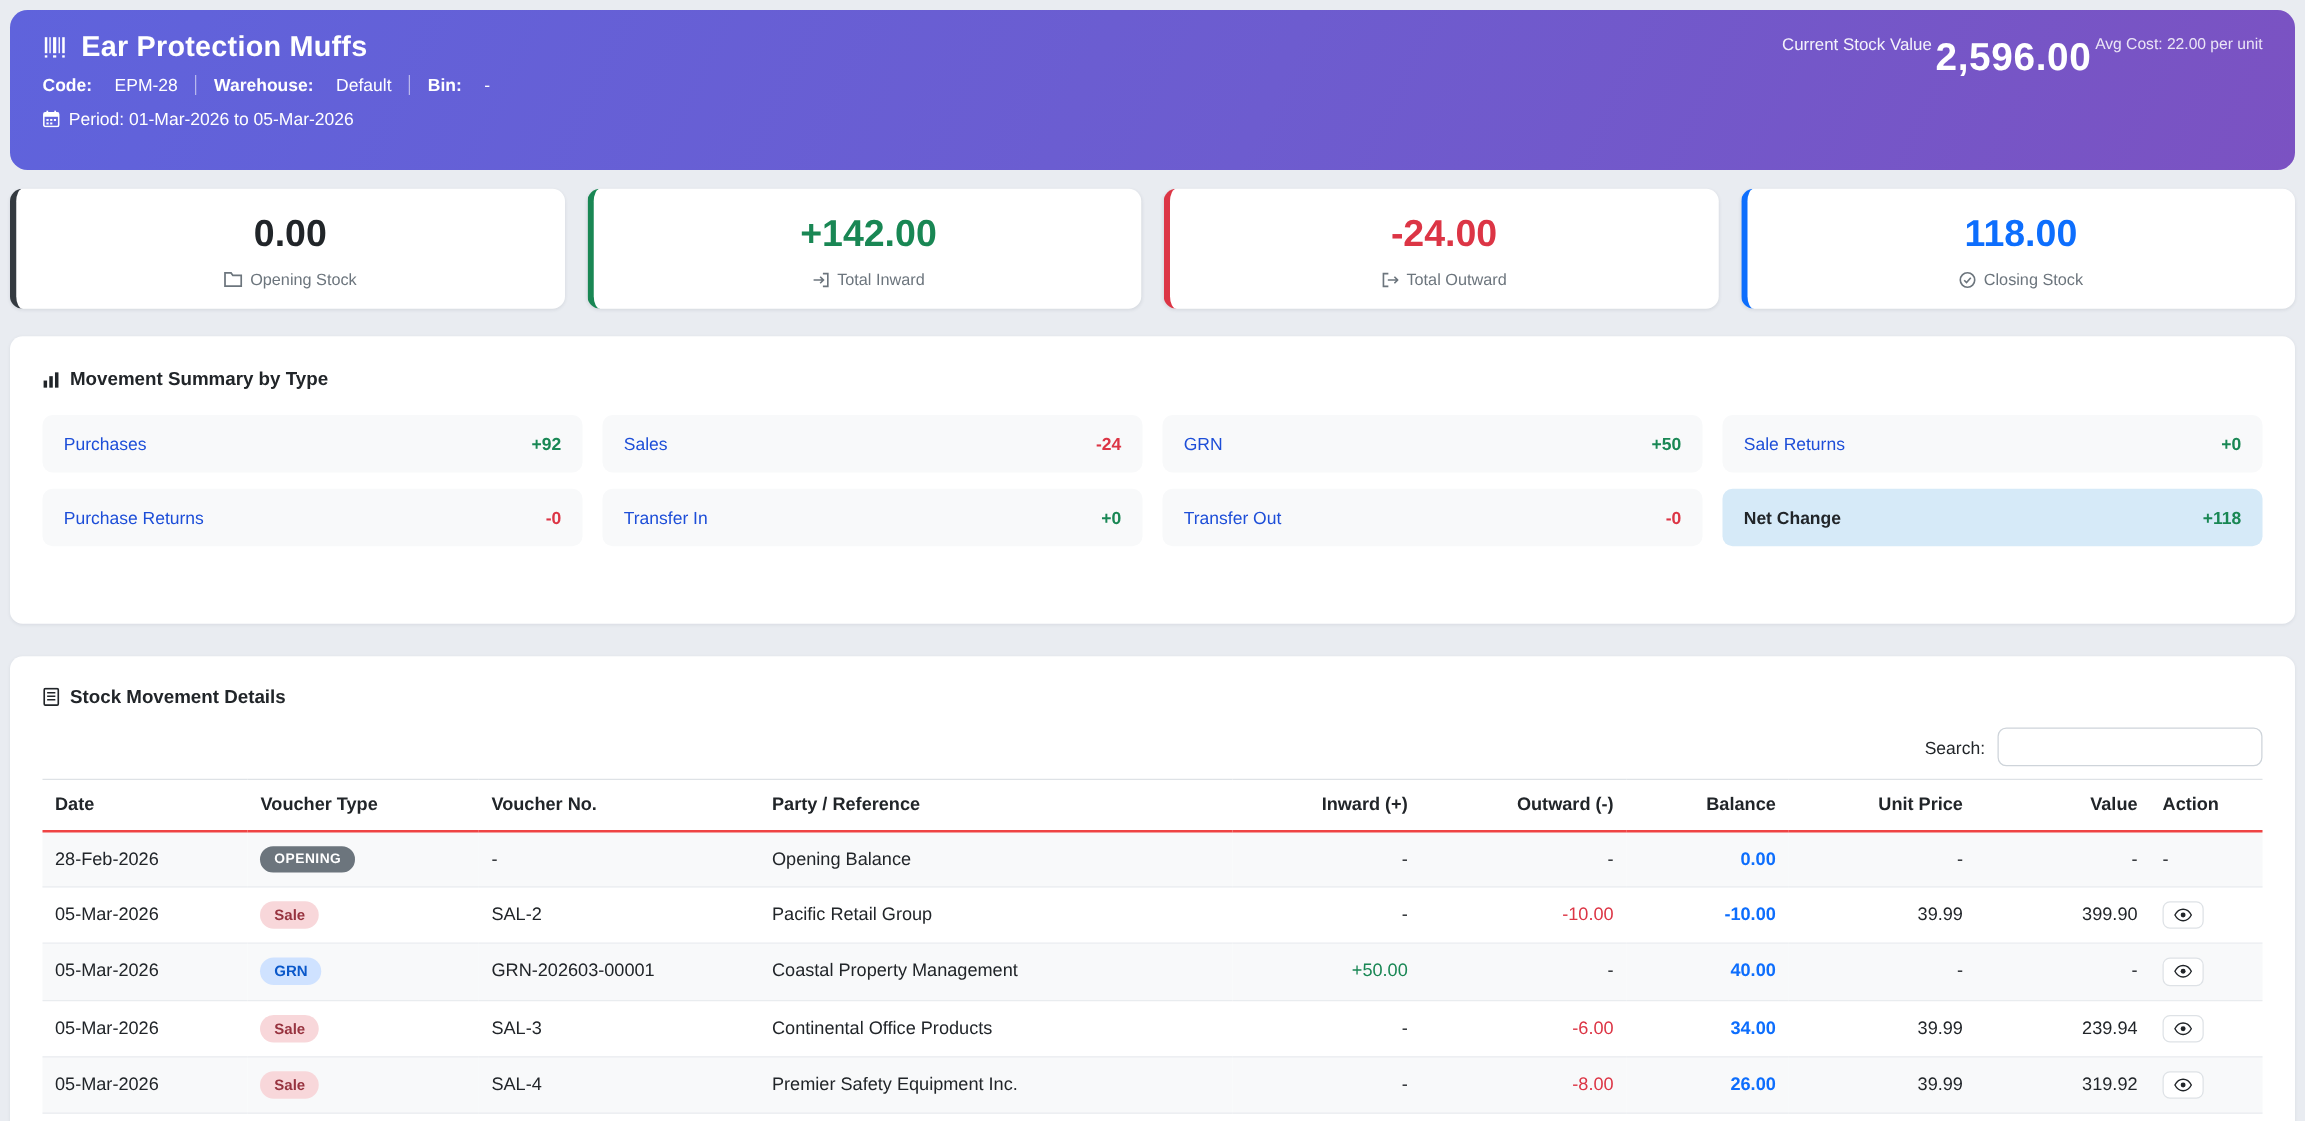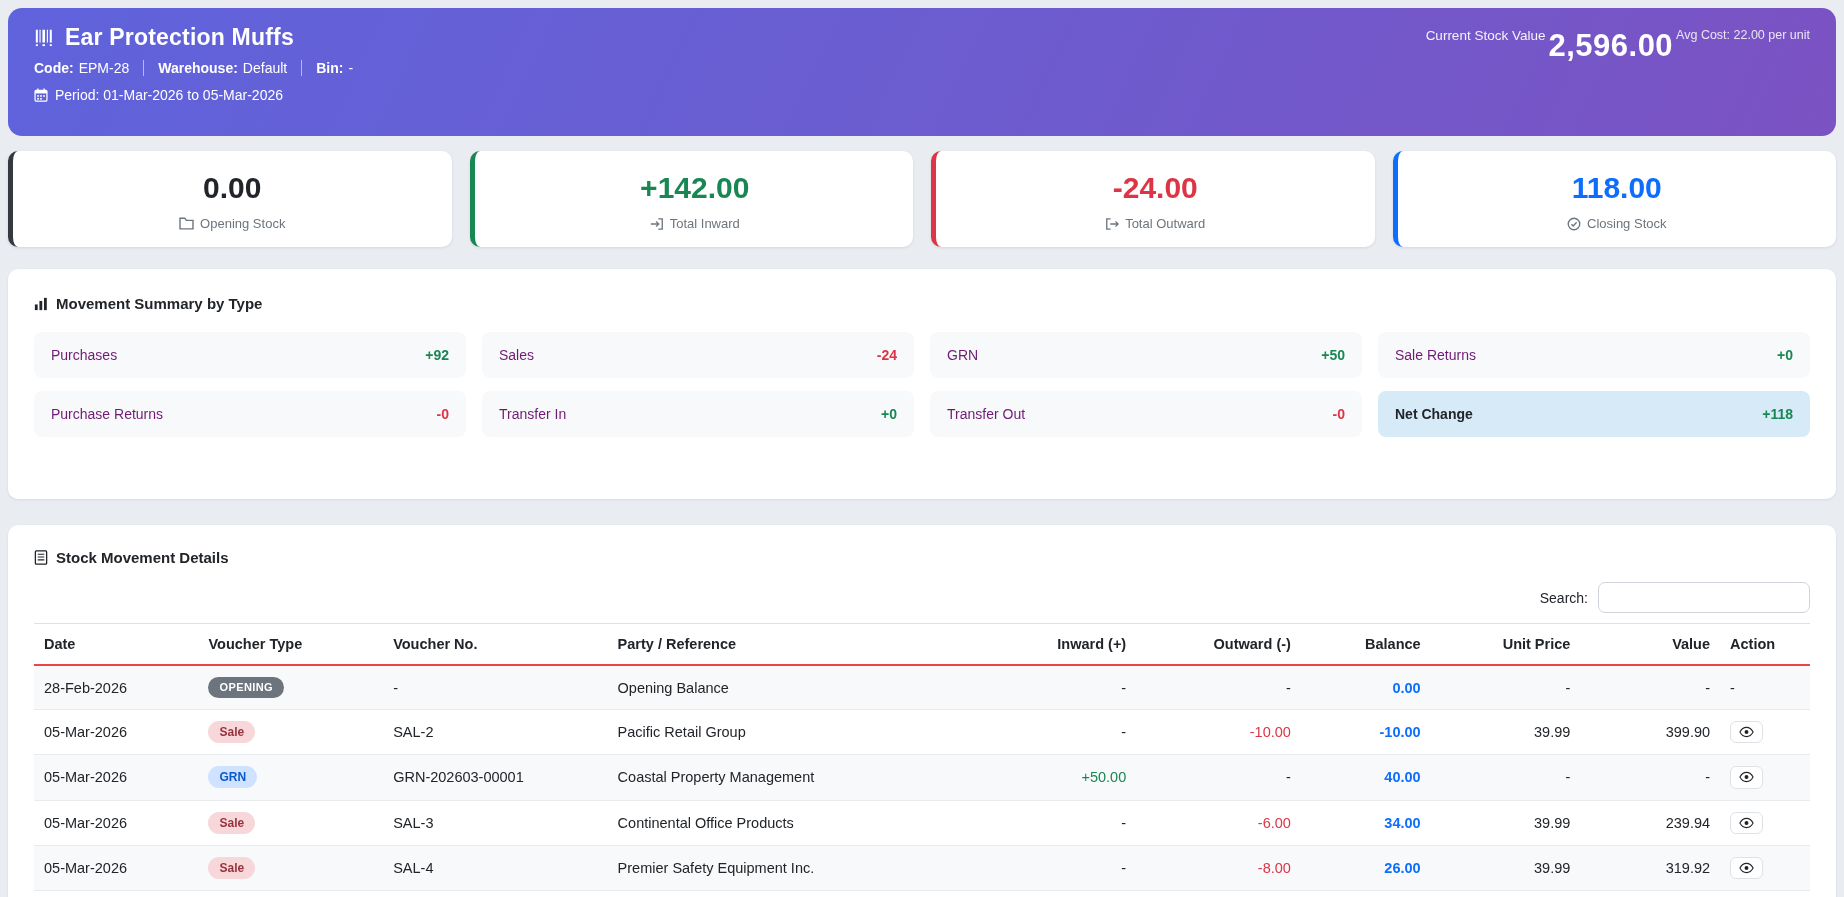--- a/index.html
+++ b/index.html
@@ -18,21 +18,21 @@
     color:#fff;
     padding:16px 26px 18px;
     display:flex; justify-content:space-between; align-items:flex-start;
     height:128px;
   }
   .hero-left { display:flex; flex-direction:column; gap:9px; }
   .hero-title-row { display:flex; align-items:center; gap:9px; }
   .hero-title { font-size:23px; font-weight:bold; letter-spacing:.2px; }
   .hero-meta { font-size:14px; display:flex; align-items:center; }
   .hero-meta b { font-weight:bold; }
-  .hero-meta .seg { display:flex; gap:5px; align-items:center; }
+  .hero-meta .seg { display:flex; gap:18px; align-items:center; }
   .hero-meta .seg + .seg { border-left:1px solid rgba(255,255,255,.55); margin-left:14px; padding-left:14px; }
   .hero-period { font-size:14px; display:flex; align-items:center; gap:7px; margin-top:2px; }
   .hero-right { text-align:right; display:flex; gap:3px; padding-top:4px; }
   .hero-right .svl { font-size:13.5px; color:rgba(255,255,255,.92); }
   .hero-right .svv { font-size:31px; font-weight:bold; letter-spacing:.5px; }
   .hero-right .avg { font-size:12.5px; color:rgba(255,255,255,.85); }
 
   
   .stats { display:grid; grid-template-columns:repeat(4,1fr); gap:18px; margin-top:15px; }
   .stat-card {
@@ -51,21 +51,21 @@
   .card {
     background:#fff; border-radius:10px; box-shadow:0 1px 3px rgba(30,40,60,.08);
   }
   .summary-card { margin-top:22px; padding:26px 26px 62px; }
   .card-title { font-size:15px; font-weight:bold; display:flex; align-items:center; gap:8px; }
   .summary-grid { display:grid; grid-template-columns:repeat(4,1fr); gap:13px 16px; margin-top:20px; }
   .summary-item {
     background:#f8f9fa; border-radius:8px; padding:15px 17px;
     display:flex; justify-content:space-between; align-items:center; font-size:14px;
   }
-  .summary-item .lbl { color:#701a75; }
+  .summary-item .lbl { color:#1d4ed8; }
   .summary-item .val { font-weight:bold; }
   .summary-item.highlight { background:#d6eaf8; }
   .summary-item.highlight .lbl { color:#212529; font-weight:bold; }
   .c-green { color:#198754 !important; }
   .c-red   { color:#dc3545 !important; }
 
   
   .details-card { margin-top:26px; padding:24px 26px 0; min-height:400px; }
   .search-row { display:flex; justify-content:flex-end; align-items:center; gap:10px; margin:16px 0 10px; font-size:14px; }
   .search-row label { font-weight:normal; }

